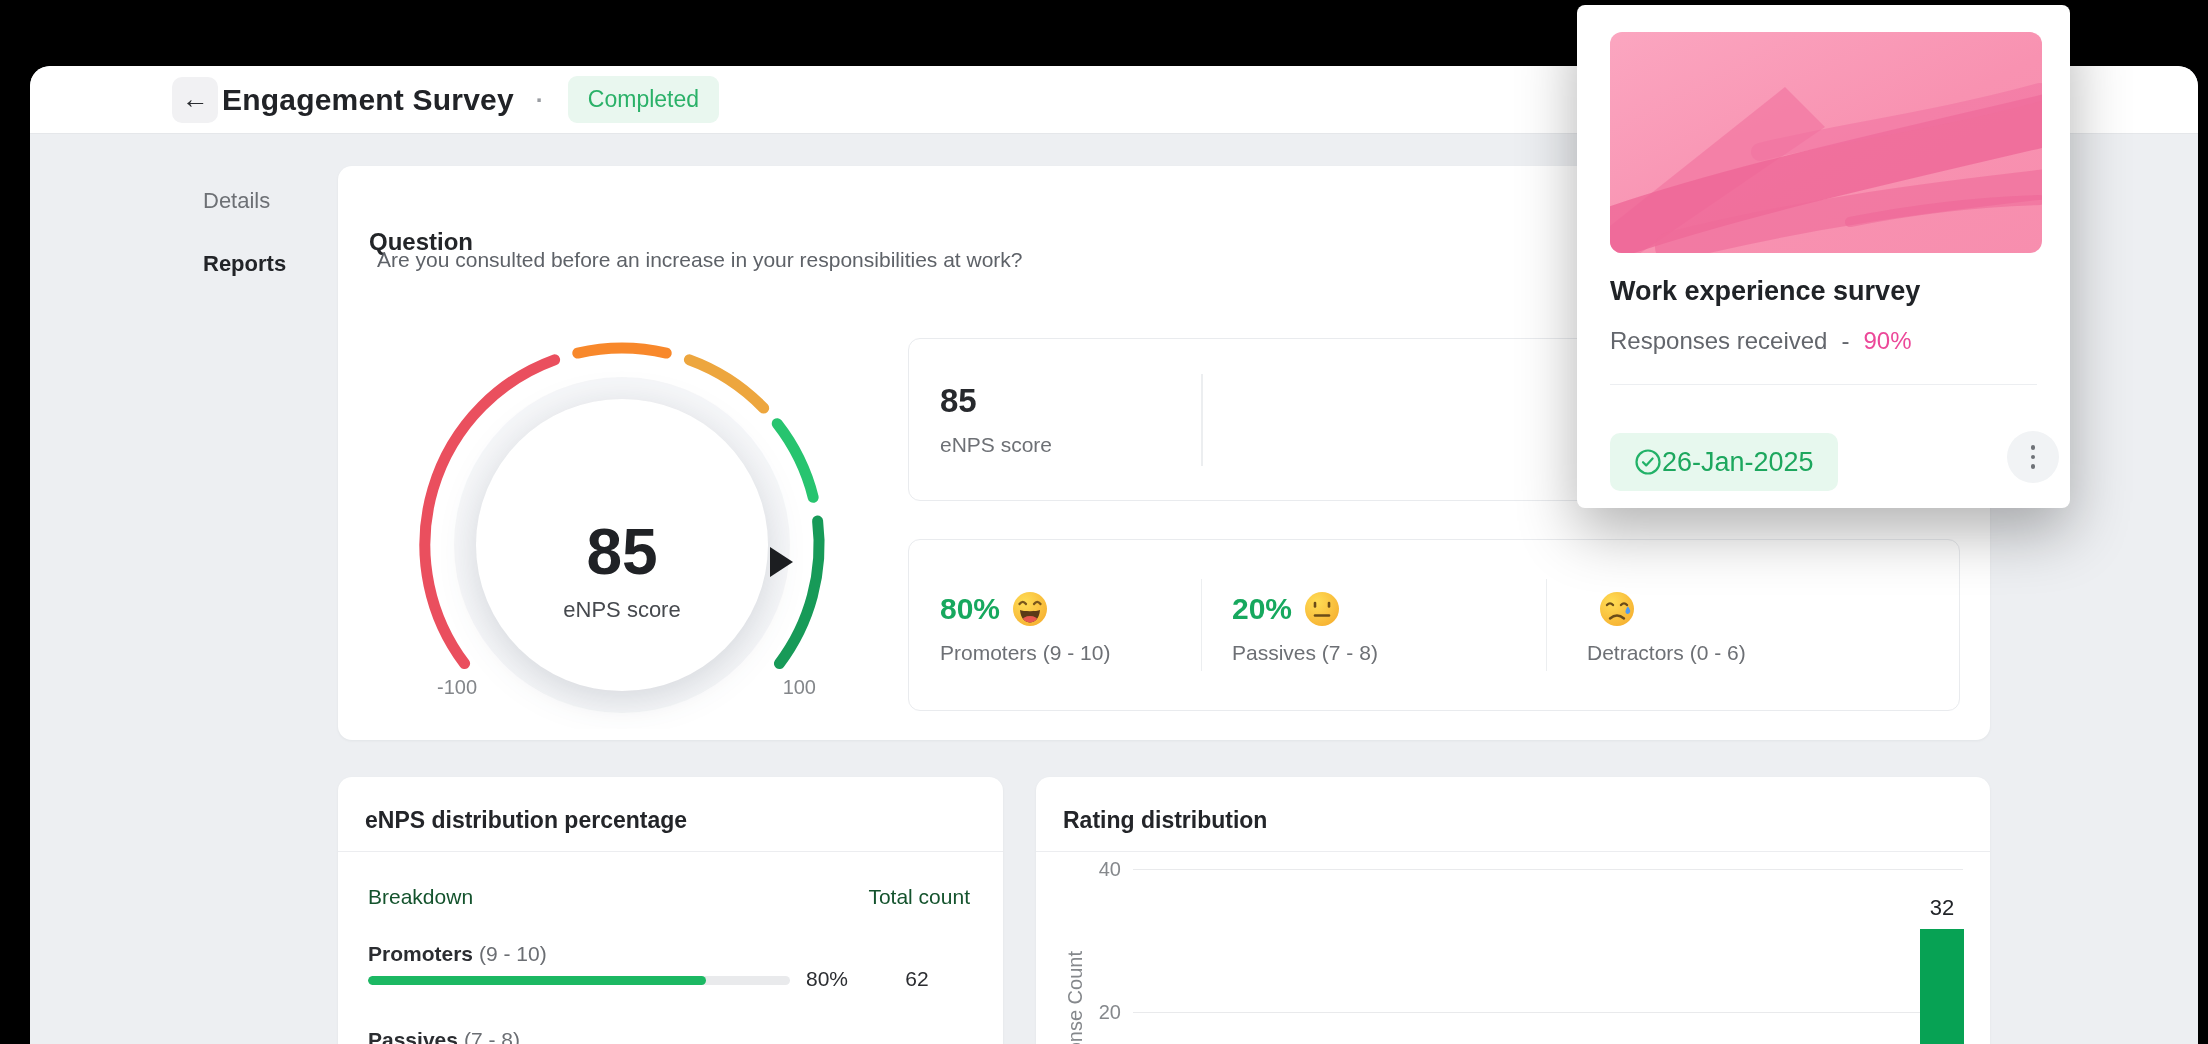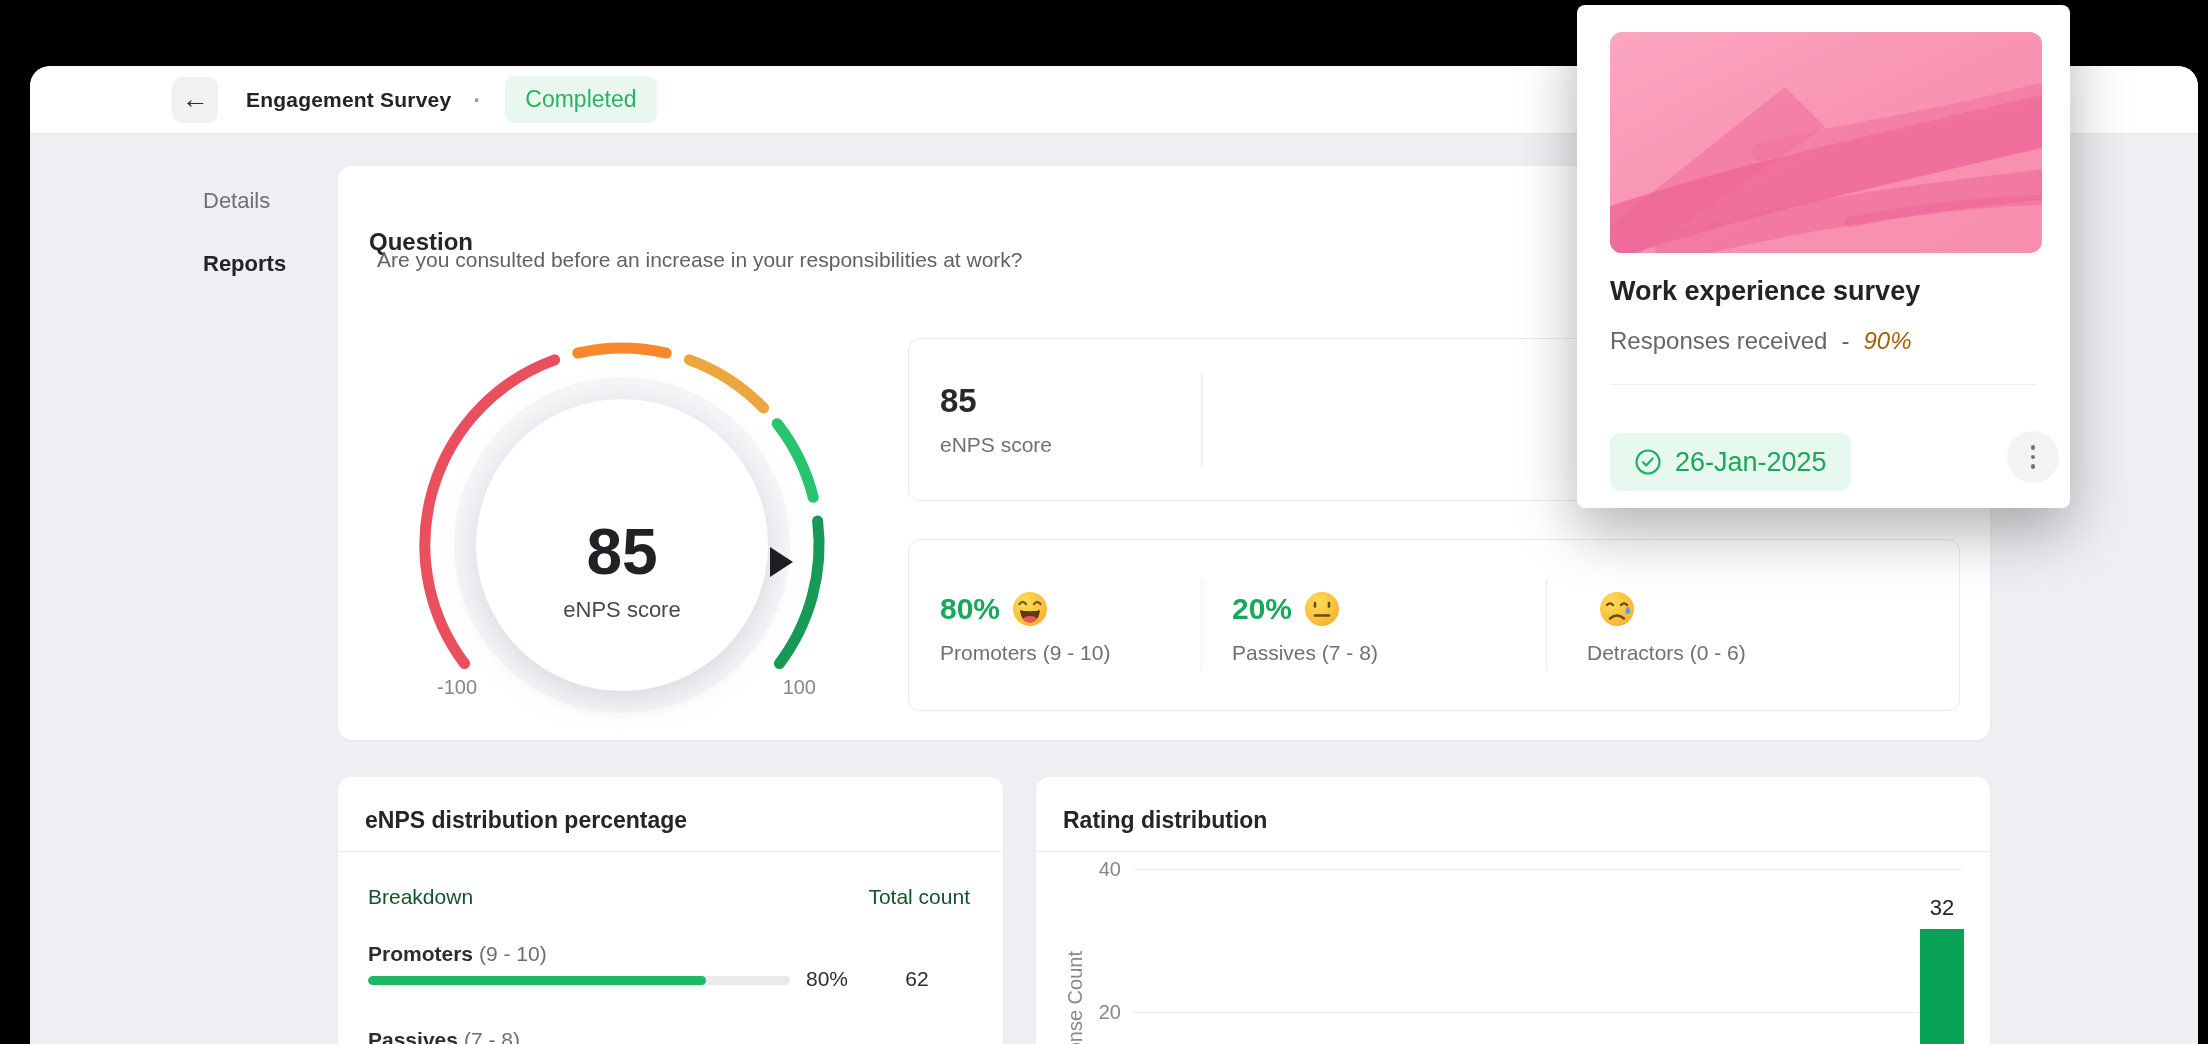--- a/index.html
+++ b/index.html
@@ -6,21 +6,21 @@
   *{box-sizing:border-box;font-family:"Liberation Sans","DejaVu Sans",sans-serif;}
   .stage{position:relative;width:2208px;height:1044px;background:#000;overflow:hidden;}
 
   
   .app-window{position:absolute;left:30px;top:66px;width:2168px;height:978px;
     background:#edeff2;border-radius:20px 20px 0 0;overflow:hidden;}
   .app-header{position:absolute;left:0;top:0;width:100%;height:68px;background:#fff;
     border-bottom:1px solid #e5e7ea;border-radius:20px 20px 0 0;display:flex;align-items:center;}
   .back-btn{width:46px;height:46px;margin-left:142px;border-radius:10px;background:#f1f1f3;
     display:flex;align-items:center;justify-content:center;font-size:27px;color:#2a2c30;cursor:pointer;}
-  .app-title{margin-left:28px;font-size:21px;font-weight:700;color:#212327;letter-spacing:.2px;}
+  .app-title{margin-left:4px;font-size:30px;font-weight:700;color:#212327;letter-spacing:.2px;}
   .title-dot{margin-left:22px;color:#9a9da2;font-size:24px;font-weight:700;}
   .status-badge{margin-left:24px;background:#e9f7ef;color:#2ab168;font-size:23px;
     padding:10px 20px;border-radius:9px;}
 
   
   .side-tab{position:absolute;left:173px;font-size:22px;cursor:pointer;}
   .side-tab.details{top:122px;color:#6d7075;}
   .side-tab.reports{top:185px;color:#222428;font-weight:700;}
 
   
@@ -58,25 +58,25 @@
   .c2b{width:344px;padding-left:30px;}
   .c2c{flex:1;padding-left:40px;}
   .emoji{width:36px;height:36px;display:inline-block;}
 
   
   .popup{position:absolute;left:1577px;top:5px;width:493px;height:503px;background:#fff;
     border-radius:8px;box-shadow:0 24px 60px rgba(0,0,0,.30);z-index:40;cursor:pointer;}
   .popup-img{position:absolute;left:33px;top:27px;width:432px;height:221px;border-radius:12px;overflow:hidden;}
   .popup-title{position:absolute;left:33px;top:271px;font-size:27px;font-weight:700;color:#202327;}
   .popup-sub{position:absolute;left:33px;top:322px;font-size:24px;color:#63666c;}
-  .popup-sub .val{color:#a16207;margin-left:14px;font-style:italic;}
+  .popup-sub .val{color:#ec4899;margin-left:14px;}
   .popup-sub .sep{margin-left:14px;color:#63666c;}
   .popup-divider{position:absolute;left:33px;top:379px;width:427px;height:1px;background:#eceef1;}
   .date-chip{position:absolute;left:33px;top:428px;height:58px;background:#e7f8ee;border-radius:10px;
-    display:flex;align-items:center;gap:13px;padding:0 24px;}
+    display:flex;align-items:center;padding:0 24px;}
   .date-chip .date-txt{font-size:27px;color:#1da75e;}
   .kebab-btn{position:absolute;left:430px;top:426px;width:52px;height:52px;border-radius:50%;
     background:#f1f3f5;display:flex;flex-direction:column;align-items:center;justify-content:center;gap:5px;cursor:pointer;}
   .kebab-btn i{width:4.5px;height:4.5px;border-radius:50%;background:#6e7277;}
 
   
   .dist-card{left:308px;top:711px;width:665px;height:360px;}
   .rating-card{left:1006px;top:711px;width:954px;height:360px;}
   .card-h{position:absolute;left:27px;top:30px;font-size:23px;font-weight:700;color:#232529;}
   .card-divider{position:absolute;left:0;top:74px;width:100%;height:1px;background:#ecedf0;}

